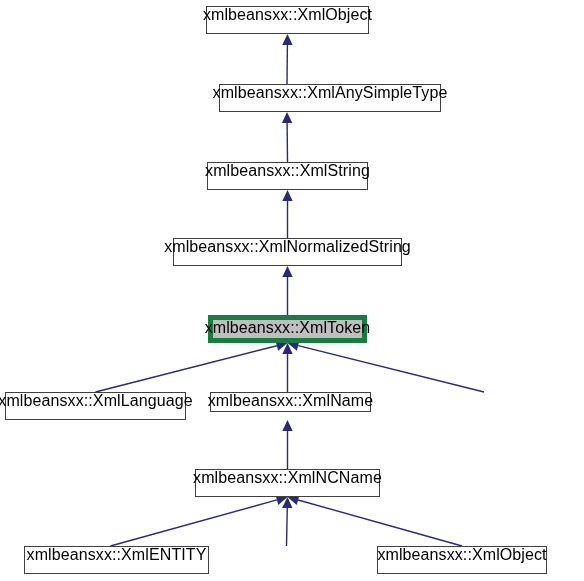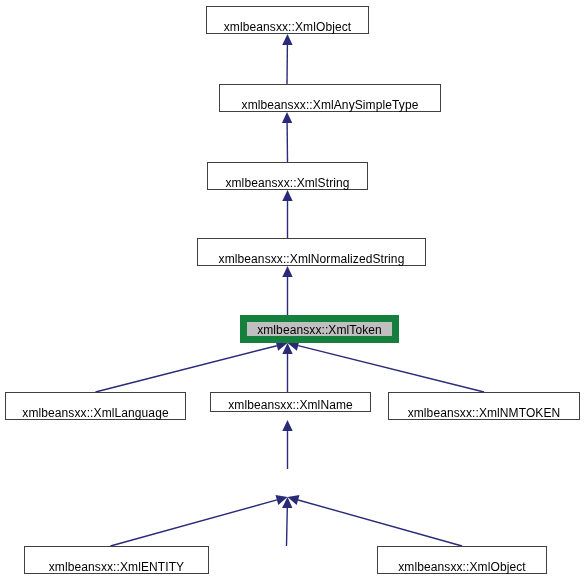--- a/index.html
+++ b/index.html
@@ -22,33 +22,32 @@
     width: 584px;
     height: 581px;
     pointer-events: none;
   }
   .node {
     position: absolute;
     box-sizing: border-box;
     border: 1px solid #404040;
     background: #ffffff;
     color: #000000;
-    font-size: 12px;
+    font-size: 16px;
     line-height: 1;
     display: flex;
-    align-items: flex-end;
+    align-items: flex-start;
     justify-content: center;
     white-space: nowrap;
     letter-spacing: 0.1px;
     z-index: 2;
   }
   .node.highlight {
     background: #bfbfbf;
-    border: 7px solid #15803d;
-    margin-left: 32px;
+    border: 5px solid #15803d;
   }
 </style>
 </head>
 <body>
 
 <div id="diagram">
   <svg id="edges" viewBox="0 0 584 581" width="584" height="581">
       <g>
         <line x1="287" y1="84" x2="287.3900054995875" y2="44.99945004124656" stroke="#2a2a78" stroke-width="1.4"></line>
         <polygon points="287.5,34 292.5897455190859,45.051447441441546 282.1902654800891,44.94745264105158" fill="#2a2a78"></polygon>
@@ -96,34 +95,34 @@
     </svg>
 <div class="node" style="left: 206px; top: 6px; width: 163px; height: 28px;">
       <span>xmlbeansxx::XmlObject</span>
     </div>
     <div class="node" style="left: 176px; top: 84px; width: 222px; height: 28px; margin-left: 43px;">
       <span>xmlbeansxx::XmlAnySimpleType</span>
     </div>
     <div class="node" style="left: 207px; top: 162px; width: 161px; height: 28px;">
       <span>xmlbeansxx::XmlString</span>
     </div>
-    <div class="node" style="left: 173px; top: 238px; width: 229px; height: 28px; margin-left: 24px;">
+    <div class="node" style="left: 173px; top: 238px; width: 229px; height: 28px;">
       <span>xmlbeansxx::XmlNormalizedString</span>
     </div>
     <div class="node highlight" style="left: 208px; top: 315px; width: 159px; height: 28px;">
       <span>xmlbeansxx::XmlToken</span>
     </div>
     <div class="node" style="left: 5px; top: 392px; width: 181px; height: 28px;">
       <span>xmlbeansxx::XmlLanguage</span>
     </div>
     <div class="node" style="left: 210px; top: 392px; width: 161px; height: 20px;">
       <span>xmlbeansxx::XmlName</span>
     </div>
-    <div class="node" style="left: 388px; top: 392px; width: 192px; height: 28px;">
-      <span>xmlbeansxx::XmlNMTOKEN</span>
+    <div class="node" style="left: 195px; top: 469px; width: 185px; height: 28px;">
+      <span>xmlbeansxx::XmlNCName</span>
     </div>
     <div class="node" style="left: 24px; top: 546px; width: 185px; height: 28px;">
       <span>xmlbeansxx::XmlENTITY</span>
     </div>
     <div class="node" style="left: 377px; top: 546px; width: 170px; height: 28px;">
       <span>xmlbeansxx::XmlObject</span>
     </div>
   </div>
 
 </body></html>

